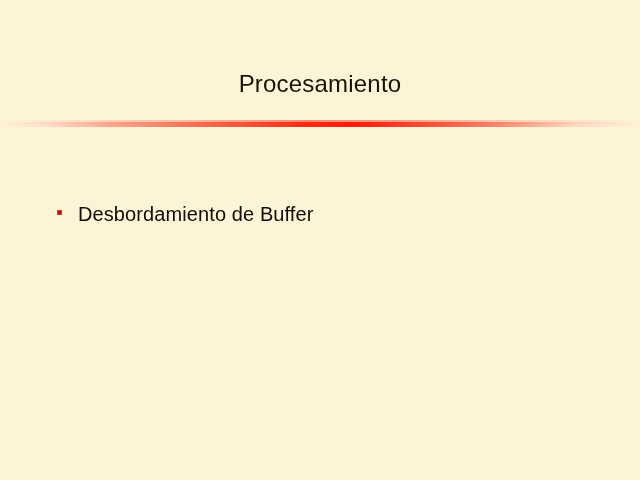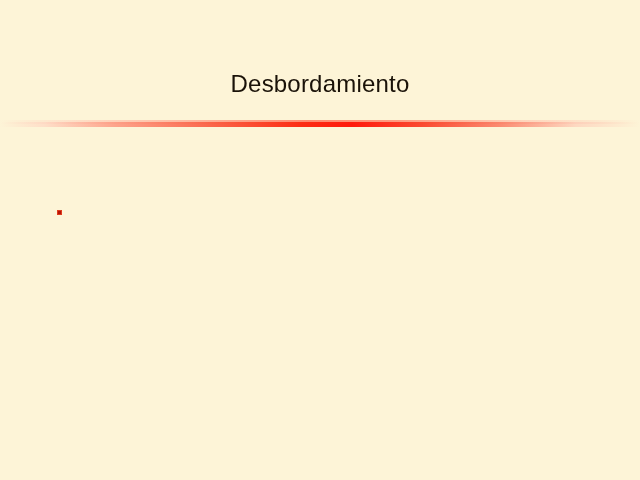--- a/index.html
+++ b/index.html
@@ -121,32 +121,33 @@
     white-space: nowrap;
     letter-spacing: 0.1px;
   }
 </style>
 </head>
 <body>
 
 <div class="slide">
 
   <div class="title-zone">
-    <h1 class="slide-title">Desbordamiento</h1>
+    <h1 class="slide-title">Procesamiento</h1>
   </div>
 
   <div class="divider">
     <div class="divider-glow"></div>
     <div class="divider-core"></div>
   </div>
 
   <div class="body-zone">
     <ul class="bullet-list">
 
       <li class="bullet-item">
         <span class="bullet-marker"></span>
+        <span class="bullet-text">Desbordamiento de Buffer</span>
       </li>
 
 
     </ul>
   </div>
 
 </div>
 
 </body></html>

